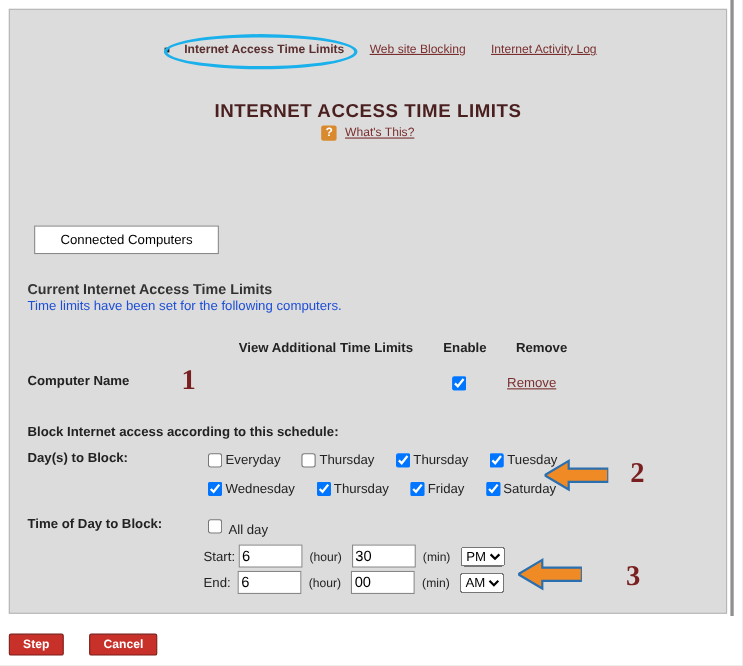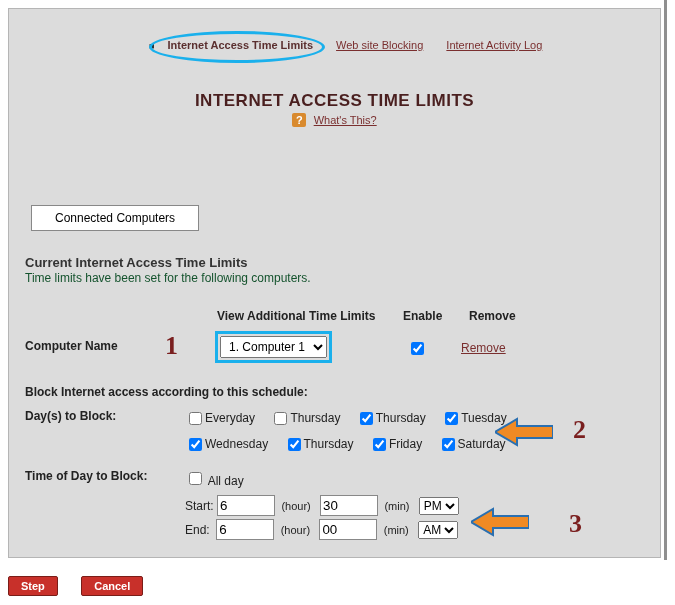--- a/index.html
+++ b/index.html
@@ -11,21 +11,21 @@
 .tabs .active{color:#5a2f2f;font-weight:bold;text-decoration:none}
 .oval{position:absolute;left:140px;top:22px;width:170px;height:26px;border:3px solid #1ab0ec;border-radius:50%;pointer-events:none}
 .title{position:absolute;left:0;right:0;top:82px;text-align:center;font-weight:bold;font-size:17px;letter-spacing:.5px;color:#4a1f1f}
 .whats{position:absolute;left:0;right:0;top:104px;text-align:center}
 .qicon{display:inline-block;width:14px;height:14px;background:#d98a2e;color:#fff;font-weight:bold;font-size:11px;text-align:center;line-height:14px;border-radius:2px;margin-right:4px}
 .whatslink{color:#7a2f2f;text-decoration:underline;font-size:11px}
 .step1{position:absolute;left:16px;top:174px;font-size:12px}
 .step1 b{font-weight:bold}
 .connbtn{position:absolute;left:22px;top:196px;padding:5px 23px;background:#fff;border:1px solid #888;font-size:12px}
 .curhdr{position:absolute;left:16px;top:246px;font-weight:bold;font-size:13px;color:#333}
-.cursub{position:absolute;left:16px;top:262px;font-size:12px;color:#14532d}
+.cursub{position:absolute;left:16px;top:262px;font-size:12px;color:#1d4ed8}
 .lblrow{position:absolute;left:16px;top:300px;right:16px}
 .viewlbl{position:absolute;left:192px;font-weight:bold}
 .enlbl{position:absolute;left:378px;font-weight:bold}
 .rmlbl{position:absolute;left:444px;font-weight:bold}
 .cn{position:absolute;left:16px;top:330px;font-weight:bold}
 .selbox{position:absolute;left:206px;top:322px;border:3px solid #1ab0ec;padding:2px}
 .selbox select{font-size:12px;padding:2px 4px}
 .encb{position:absolute;left:398px;top:330px}
 .rmlink{position:absolute;left:452px;top:332px;color:#7a2f2f;text-decoration:underline}
 .num{position:absolute;font-size:26px;font-weight:bold;color:#7a1f1f;font-family:'Times New Roman',serif}
@@ -77,25 +77,20 @@
 <div class="curhdr">Current Internet Access Time Limits</div>
 <div class="cursub">Time limits have been set for the following computers.</div>
 
 <div class="lblrow">
   <span class="viewlbl">View Additional Time Limits</span>
   <span class="enlbl">Enable</span>
   <span class="rmlbl">Remove</span>
 </div>
 
 <div class="cn">Computer Name</div>
-<div class="selbox">
-  <select>
-    <option>1. Computer 1</option>
-  </select>
-</div>
 <input type="checkbox" class="encb" checked="" style="">
 <a class="rmlink">Remove</a>
 
 <div class="num n1">1</div>
 
 <div class="sched">Block Internet access according to this schedule:</div>
 <div class="days">Day(s) to Block:</div>
 
 <div class="daysrow dr1">
   <label><input type="checkbox" style=""><span>Everyday</span></label>

